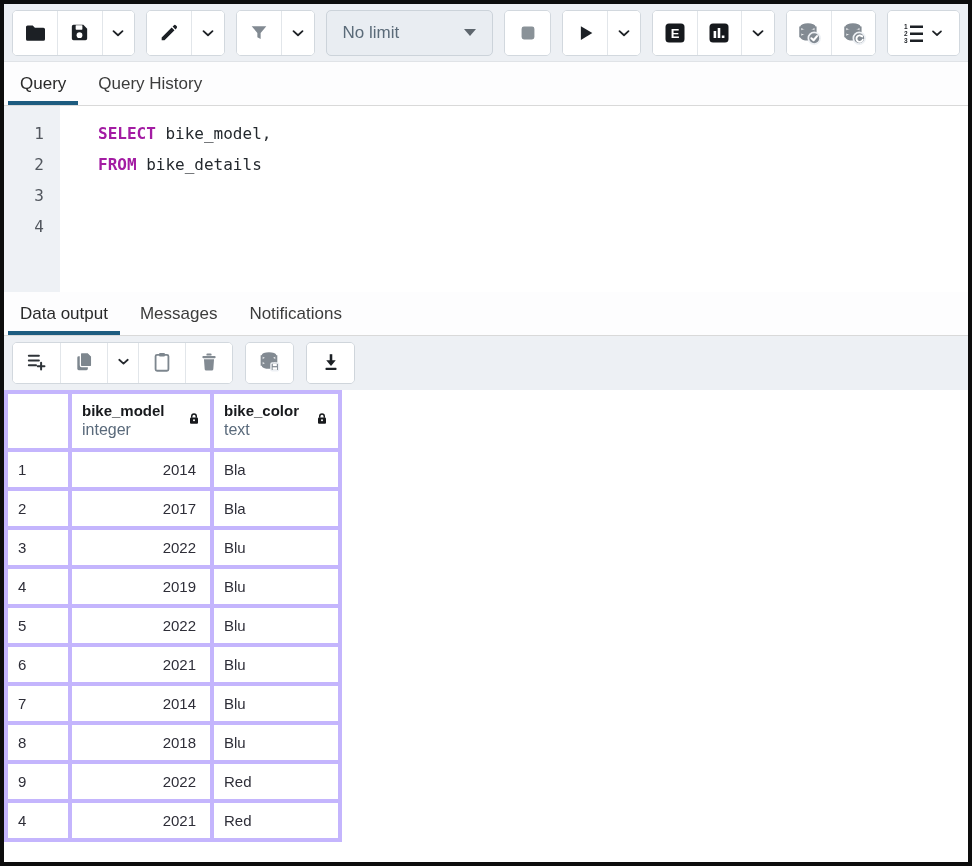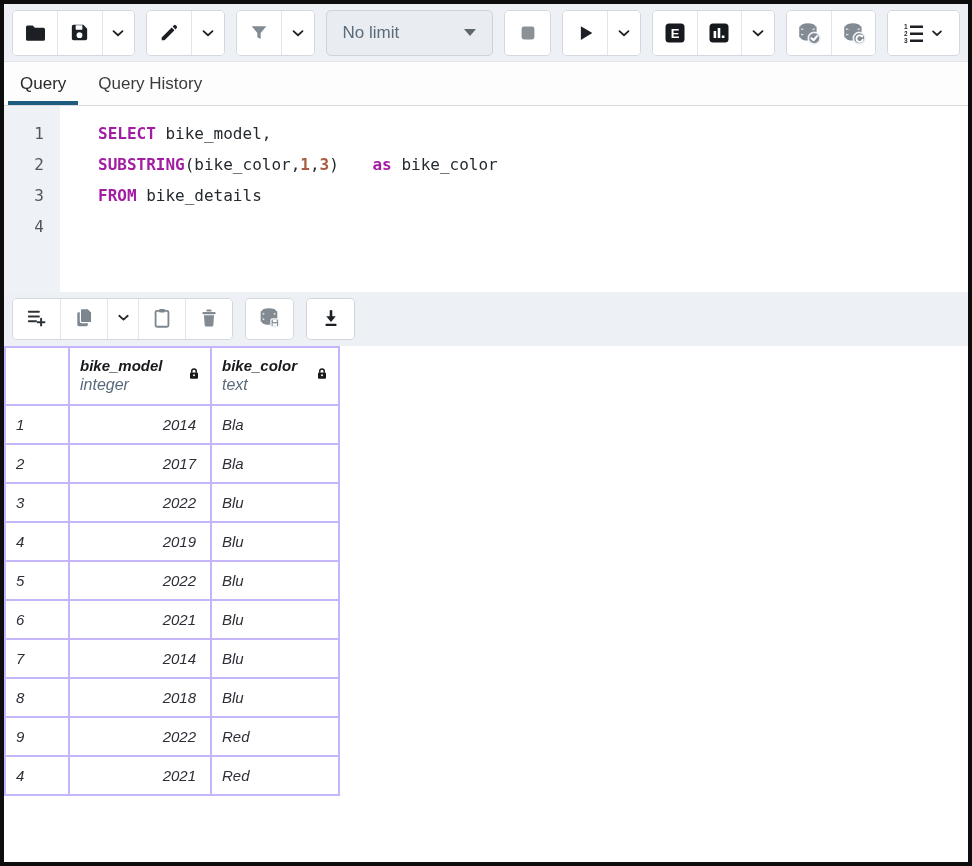--- a/index.html
+++ b/index.html
@@ -51,21 +51,21 @@
   .rbtn-group { display:flex; background:#fff; border:1px solid #d2d8de; border-radius:5px; overflow:hidden; height:42px; }
   .rbtn { width:47px; height:40px; display:flex; align-items:center; justify-content:center; background:#fff; border:none; cursor:pointer; }
   .rbtn + .rbtn { border-left:1px solid #e2e6ea; }
   .rbtn.narrow { width:31px; }
   .rbtn-single { border:1px solid #cfd5db; }
 
   
   .grid-area { flex:1 1 auto; background:#ffffff; overflow:hidden; }
   table.grid { border-collapse:collapse; table-layout:fixed; width:334px; }
   .grid col.c-rn { width:64px; } .grid col.c-m { width:142px; } .grid col.c-c { width:128px; }
-  .grid th, .grid td { border:2px solid #c4b5fd; background:#fff;font-style:italic; }
+  .grid th, .grid td { border:4px solid #c4b5fd; background:#fff; }
   .grid thead th { height:58px; vertical-align:middle; padding:0 8px 0 10px; text-align:left; font-weight:normal; }
   .colhead { display:flex; align-items:center; justify-content:space-between; }
   .colhead .names { display:flex; flex-direction:column; line-height:1.25; }
   .col-name { font-size:15px; font-weight:bold; color:#17191c; }
   .col-type { font-size:16px; color:#5a6a7b; }
   .grid tbody td { height:39px; font-size:15px; color:#2e2e38; }
   td.rn { padding-left:10px; color:#46464f; }
   td.vm { text-align:right; padding-right:14px; }
   td.vc { text-align:left; padding-left:10px; }
 </style>
@@ -256,25 +256,35 @@
 
   <div class="editor">
     <div class="gutter">
           <div class="ln">1</div>
           <div class="ln">2</div>
           <div class="ln">3</div>
           <div class="ln">4</div>
         </div>
     <div class="code">
           <div class="code-line"><span class="tok-kw">SELECT</span><span class="tok-pl"> bike_model,</span></div>
-          <div class="code-line"><span class="tok-kw">SUBSTRING</span><span class="tok-pl">(bike_color,</span><span class="tok-num">1</span><span class="tok-pl">,</span><span class="tok-num">3</span><span class="tok-pl">) </span><span class="tok-kw">as</span><span class="tok-pl"> bike_color</span></div>
           <div class="code-line"><span class="tok-kw">FROM</span><span class="tok-pl"> bike_details</span></div>
         </div>
   </div>
 
+  <div class="tabbar">
+    <div class="tab active">
+          <span>Data output</span>
+        </div>
+    <div class="tab">
+          <span>Messages</span>
+        </div>
+    <div class="tab">
+          <span>Notifications</span>
+        </div>
+  </div>
 
   <div class="results-toolbar">
     <div class="rbtn-group">
       <button class="rbtn">
         <span>
           <svg width="23" height="23" viewBox="0 0 24 24">
                 <path d="M4 6h10.5M4 11h10.5M4 16h7.5" stroke="#2e3338" stroke-width="2.1" stroke-linecap="round"></path>
                 <path d="M16.8 13.4v7M13.3 16.9h7" stroke="#2e3338" stroke-width="2.1" stroke-linecap="round"></path>
               </svg>
         </span>

